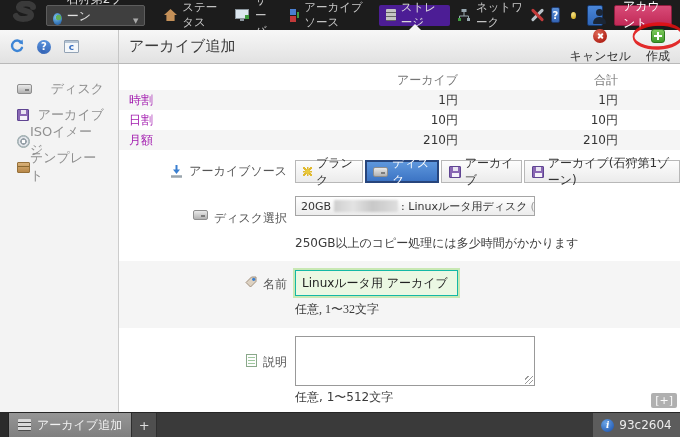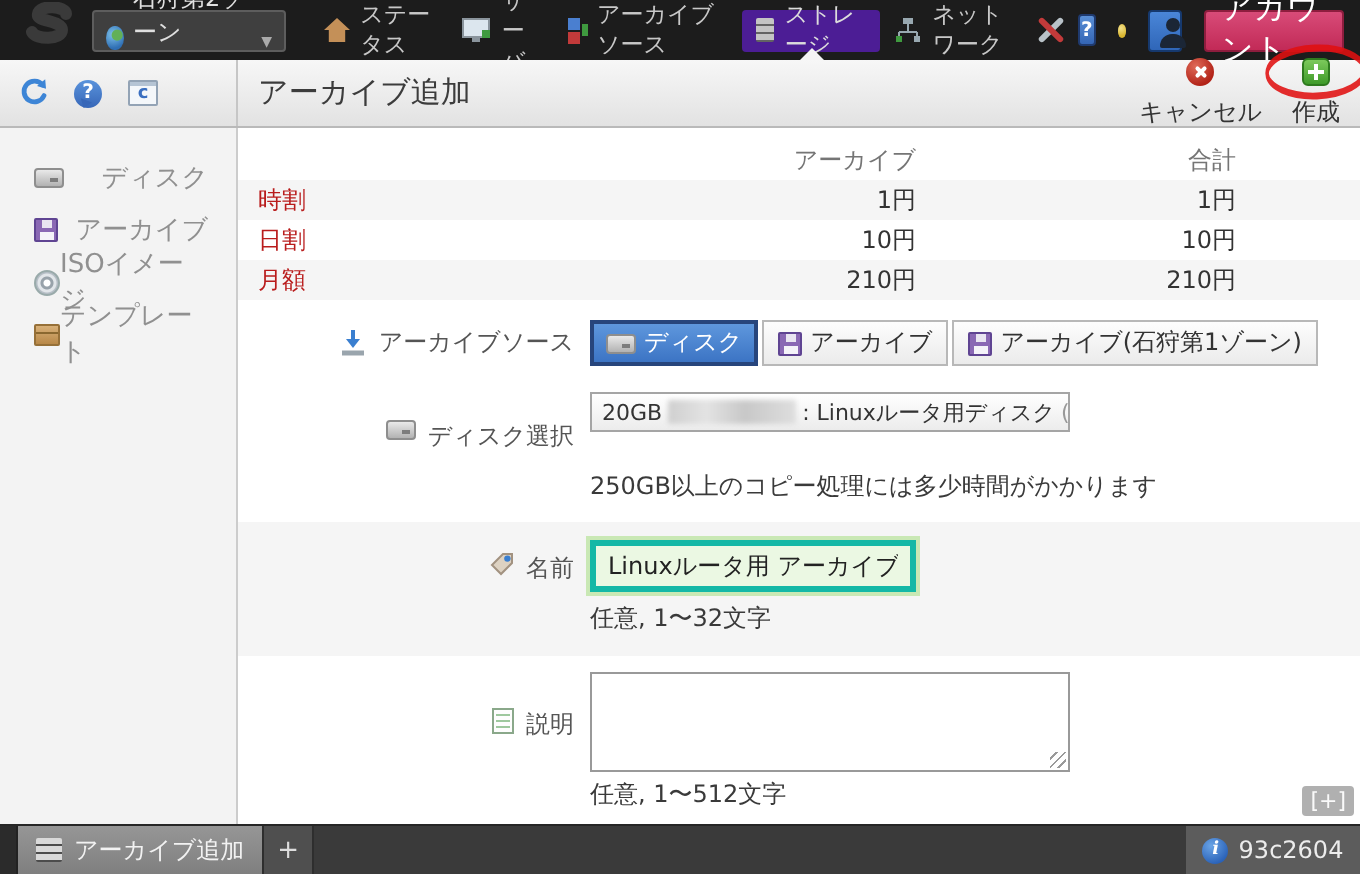--- a/index.html
+++ b/index.html
@@ -57,21 +57,21 @@
     display:flex; align-items:center; justify-content:center; cursor:pointer; }
   .icon-dot { width:7px; height:7px; border-radius:50%;
     background: radial-gradient(circle at 35% 30%, #f2e08a, #d9b52e 70%); }
   .btn-person { position:relative; width:24px; height:21px; border-radius:2px;
     border:1px solid #16396e; background:linear-gradient(#4a86d8,#2f66b8); cursor:pointer; }
   .btn-person::before { content:""; position:absolute; left:8px; top:3px; width:7px; height:7px;
     border-radius:50%; background:#1b2636; }
   .btn-person::after { content:""; position:absolute; left:5px; top:11px; width:13px; height:7px;
     border-radius:6px 6px 1px 1px; background:#1b2636; }
   .btn-account { height:21px; padding:0 8px; border-radius:2px; border:1px solid #8e1d3e;
-    background:linear-gradient(#d84b78,#c22a57); color:#fff; font-size:16px;
+    background:linear-gradient(#d84b78,#c22a57); color:#fff; font-size:12px;
     display:flex; align-items:center; cursor:pointer; }
 
   
   .toolbar {
     position:absolute; left:0; top:30px; width:680px; height:34px;
     background:linear-gradient(#f7f7f7,#e2e2e2); border-bottom:1px solid #b9b9b9;
     display:flex; align-items:center;
   }
   .toolbar-left { width:119px; height:100%; flex:none; display:flex; align-items:center;
     gap:13px; padding-left:9px; border-right:1px solid #c6c6c6; }
@@ -125,21 +125,21 @@
     background:repeating-linear-gradient(to bottom, #9ec89e 0 1px, rgba(0,0,0,0) 1px 3px); }
 
   
   .main { position:absolute; left:119px; top:64px; right:0; bottom:25px; background:#fff; }
 
   .price-table { margin-top:6px; font-size:12px; }
   .pt-row { display:grid; grid-template-columns:1fr 210px 160px; padding-right:62px;
     height:20px; align-items:center; }
   .pt-row.zebra { background:#f5f5f5; }
   .pt-head { color:#757575; }
-  .pt-label { padding-left:10px; color:#b91c1c; }
+  .pt-label { padding-left:10px; color:#a21caf; }
   .pt-num { text-align:right; }
 
   .form-row { display:flex; }
   .f-label { width:176px; flex:none; display:flex; justify-content:flex-end; align-items:center;
     gap:6px; padding-right:8px; color:#555; }
   .f-field { flex:1; }
 
   .source-row { margin-top:10px; }
   .seg-group { display:flex; gap:2px; }
   .seg-btn { height:23px; display:flex; align-items:center; gap:4px; padding:0 7px;
@@ -160,21 +160,21 @@
     background:linear-gradient(#ffffff,#ececec); display:flex; align-items:center;
     padding:0 5px; font-size:11px; cursor:pointer; white-space:nowrap; overflow:hidden; }
   .redacted { display:inline-block; width:64px; height:12px; margin:0 3px; border-radius:1px;
     background:linear-gradient(90deg,#cfcfcf,#e3e3e3 30%,#c8c8c8 60%,#dedede);
     filter:blur(1.3px); flex:none; }
   .sel-driver { color:#999; margin-left:3px; }
   .note { color:#3a3a3a; font-size:12px; line-height:15px; margin-top:4px; }
 
   .name-row { margin-top:10px; background:#f5f5f5; padding:9px 0 11px; }
   .name-row .f-label { align-items:flex-start; padding-top:6px; }
-  .name-input { width:163px; height:26px; border:3px solid #14b8a6; background:#ebf8e3;
+  .name-input { width:163px; height:26px; border:1px solid #14b8a6; background:#ebf8e3;
     outline:2px solid #c9e8b4; outline-offset:0; font-size:12px; padding:0 6px;
     font-family:inherit; color:#222; }
 
   .desc-row { margin-top:8px; }
   .desc-row .f-label { align-items:flex-start; padding-top:18px; }
   .ta-wrap { position:relative; width:240px; }
   .desc-textarea { width:240px; height:50px; border:1px solid #999; resize:none;
     font-family:inherit; font-size:12px; padding:3px 5px; display:block; }
   .resize-grip { position:absolute; right:2px; bottom:2px; width:8px; height:8px;
     background:repeating-linear-gradient(135deg, rgba(0,0,0,0) 0 2px, #9a9a9a 2px 3px); }
@@ -338,20 +338,24 @@
         <svg width="13" height="13" viewBox="0 0 13 13">
             <path d="M6.5 0 V5" stroke="#3a7fd0" stroke-width="2"></path>
             <path d="M3 4.5 L6.5 9 L10 4.5 Z" fill="#3a7fd0"></path>
             <path d="M1 11.5 H12" stroke="#9aa5ad" stroke-width="2.5"></path>
           </svg>
       </span>
       <span>アーカイブソース</span>
     </div>
     <div class="f-field">
       <div class="seg-group">
+        <div class="seg-btn">
+          <span class="icon-blank"></span>
+          <span>ブランク</span>
+        </div>
         <div class="seg-btn selected">
           <span class="icon-drive"></span>
           <span>ディスク</span>
         </div>
         <div class="seg-btn">
           <span class="icon-floppy"></span>
           <span>アーカイブ</span>
         </div>
         <div class="seg-btn">
           <span class="icon-floppy"></span>
@@ -383,21 +387,21 @@
       <span class="icon-svg">
         <svg width="12" height="12" viewBox="0 0 12 12">
             <path d="M1 6.5 L6.5 1 H11 V5.5 L5.5 11 Z" fill="#ddd2c2" stroke="#a29280"></path>
             <circle cx="8.7" cy="3.3" r="1.6" fill="#3a7fd0"></circle>
           </svg>
       </span>
       <span>名前</span>
     </div>
     <div class="f-field">
       <input class="name-input" type="text" value="Linuxルータ用 アーカイブ" style="">
-      <div class="note" style="margin-top:6px;">任意, 1〜32文字</div>
+      <div class="note" style="margin-top:6px;font-family:Liberation Serif, serif;">任意, 1〜32文字</div>
     </div>
   </div>
 
   <div class="form-row desc-row">
     <div class="f-label">
       <span class="icon-note"></span>
       <span>説明</span>
     </div>
     <div class="f-field">
       <div class="ta-wrap">

